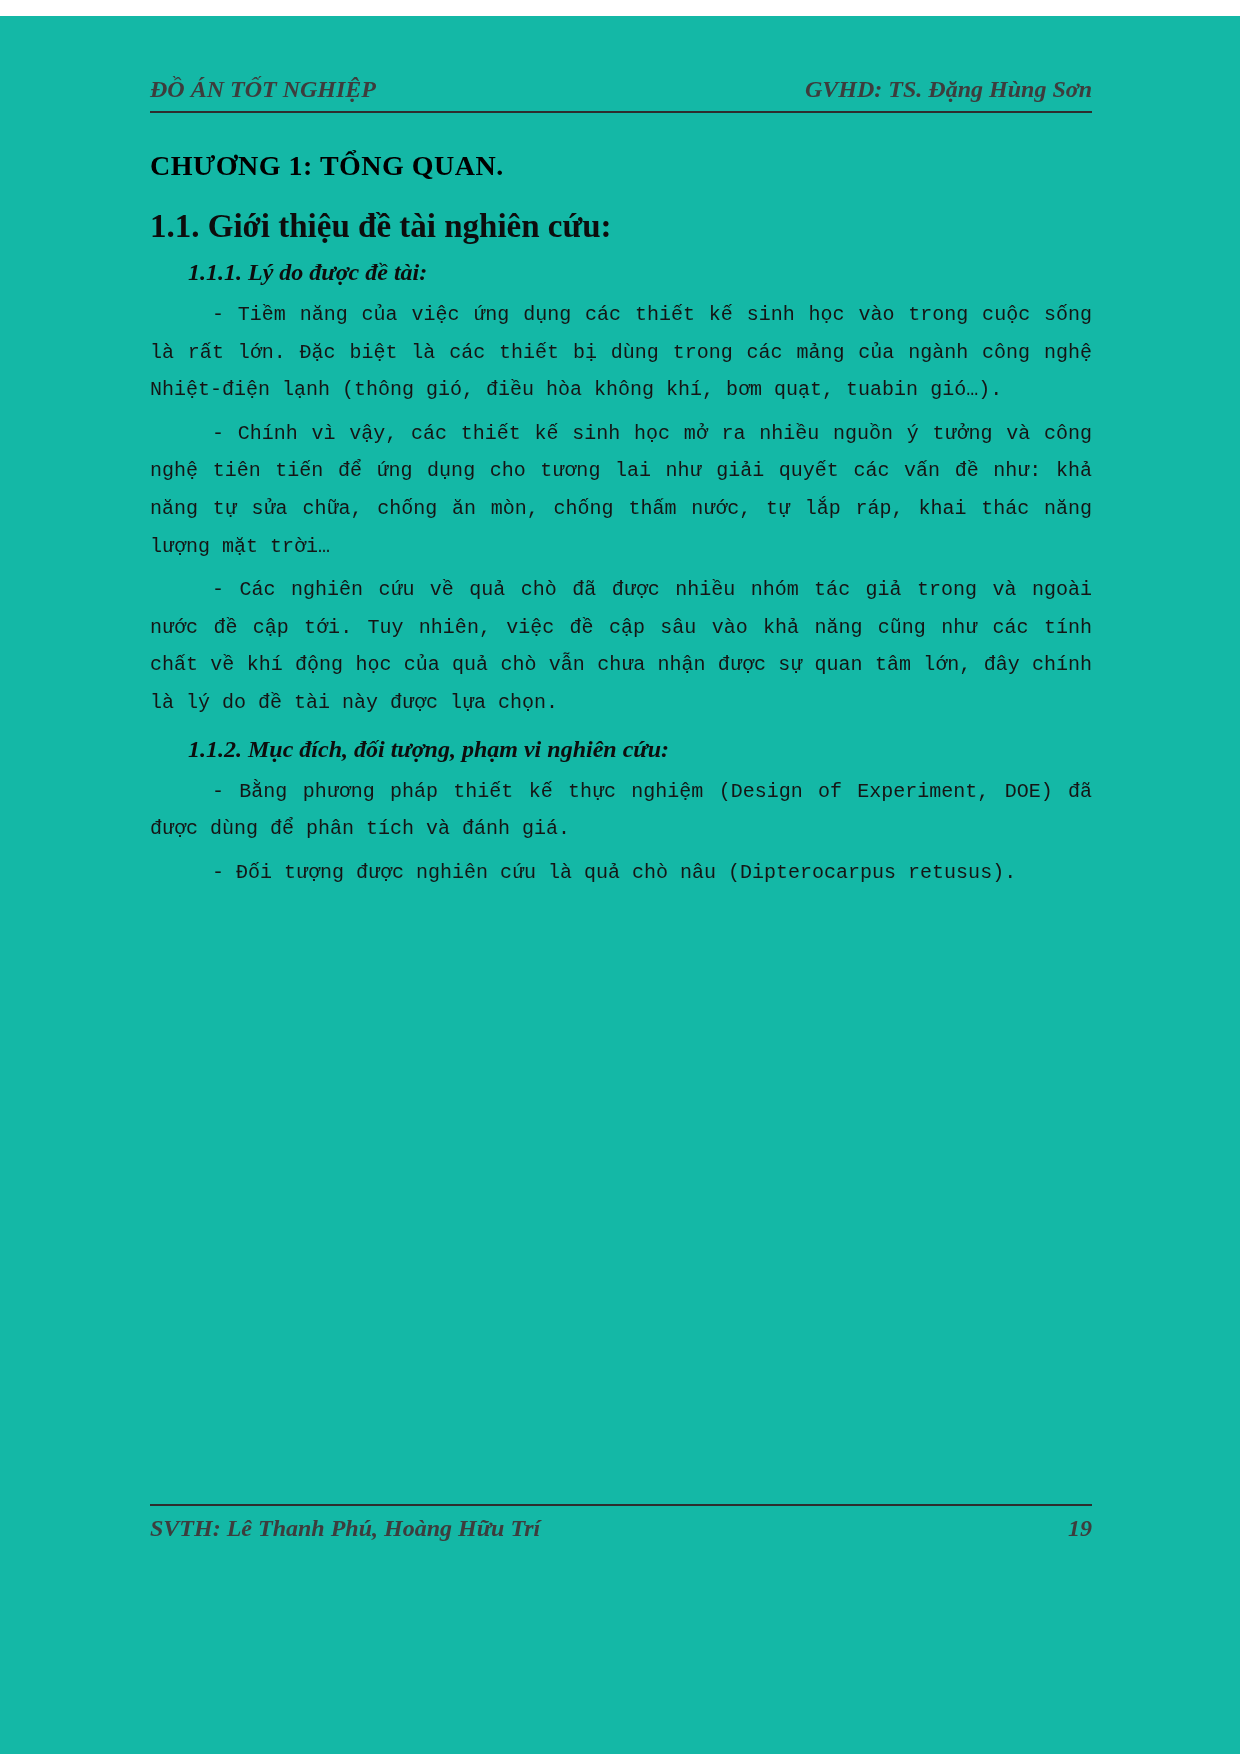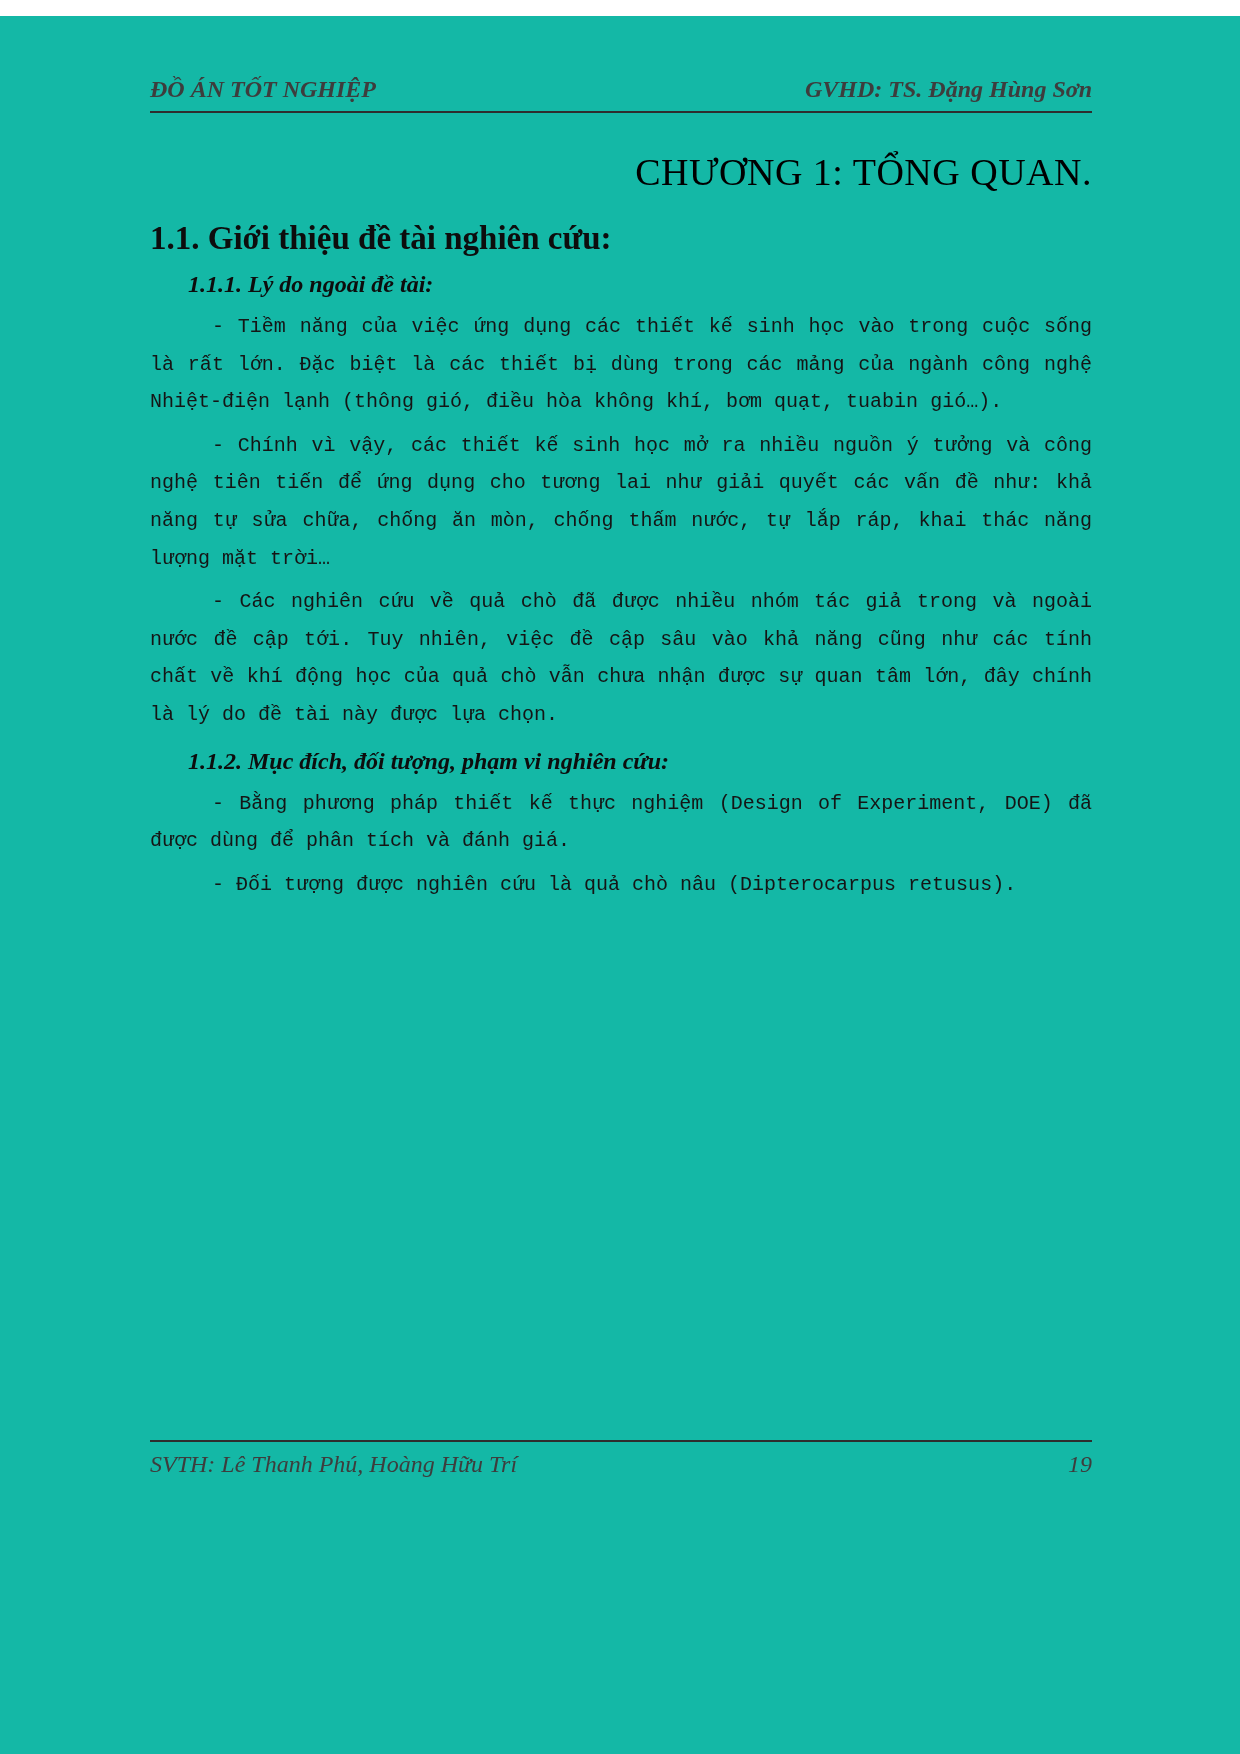--- a/index.html
+++ b/index.html
@@ -29,23 +29,23 @@
     padding-bottom: 8px;
     border-bottom: 2px solid #2e2e2e;
   }
   .content {
     position: absolute;
     left: 150px;
     right: 148px;
     top: 118px;
   }
   .doc-title {
-    text-align: right;
-    font-weight: normal;
-    font-size: 38px;
+    text-align: left;
+    font-weight: bold;
+    font-size: 28px;
     letter-spacing: 0.5px;
     color: #000000;
     margin: 16px 0 26px 0;
   }
   .h-section {
     font-weight: bold;
     font-size: 33px;
     margin: 14px 0 10px 0;
     color: #0d0d0d;
   }
@@ -62,27 +62,27 @@
     text-align: justify;
     text-indent: 62px;
     margin: 0 0 6px 0;
     color: #151515;
     font-family: Liberation Mono, monospace;
   }
   .footer {
     position: absolute;
     left: 150px;
     right: 148px;
-    top: 1424px;
+    top: 1488px;
     border-top: 2px solid #2e2e2e;
     padding-top: 9px;
     display: flex;
     justify-content: space-between;
     align-items: baseline;
-    font-weight: normal;
+    font-weight: bold;
     font-style: italic;
     font-size: 24px;
     color: #3d3d3d;
   }
 </style>
 </head>
 <body>
 
 <div class="page">
 
@@ -90,21 +90,21 @@
     <span>ĐỒ ÁN TỐT NGHIỆP</span>
     <span>GVHD: TS. Đặng Hùng Sơn</span>
   </div>
 
   <div class="content">
 
     <div class="doc-title">CHƯƠNG 1: TỔNG QUAN.</div>
 
     <div class="h-section">1.1.  Giới thiệu đề tài nghiên cứu:</div>
 
-    <div class="h-sub">1.1.1.  Lý do ngoài đề tài:</div>
+    <div class="h-sub">1.1.1.  Lý do được đề tài:</div>
 
     <p class="para">- Tiềm năng của việc ứng dụng các thiết kế sinh học vào trong cuộc sống là rất lớn. Đặc biệt là các thiết bị dùng trong các mảng của ngành công nghệ Nhiệt-điện lạnh (thông gió, điều hòa không khí, bơm quạt, tuabin gió…).</p>
     <p class="para">- Chính vì vậy, các thiết kế sinh học mở ra nhiều nguồn ý tưởng và công nghệ tiên tiến để ứng dụng cho tương lai như giải quyết các vấn đề như:  khả năng tự sửa chữa, chống ăn mòn, chống thấm nước, tự lắp ráp, khai thác năng lượng mặt trời…</p>
     <p class="para">- Các nghiên cứu về quả chò đã được nhiều nhóm tác giả trong và ngoài nước đề cập tới. Tuy nhiên, việc đề cập sâu vào khả năng cũng như các tính chất về khí động học của quả chò vẫn chưa nhận được sự quan tâm lớn, đây chính là lý do đề tài này được lựa chọn.</p>
 
     <div class="h-sub">1.1.2. Mục đích, đối tượng, phạm vi nghiên cứu:</div>
 
     <p class="para">- Bằng phương pháp thiết kế thực nghiệm (Design of Experiment, DOE) đã được dùng để phân tích và đánh giá.</p>
     <p class="para">- Đối tượng được nghiên cứu là quả chò nâu (Dipterocarpus retusus).</p>
 

